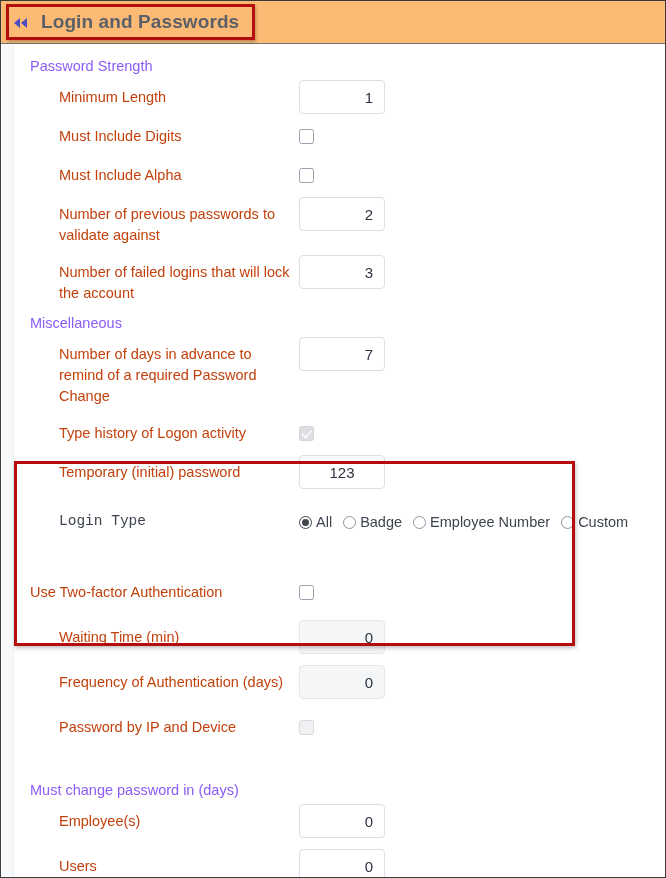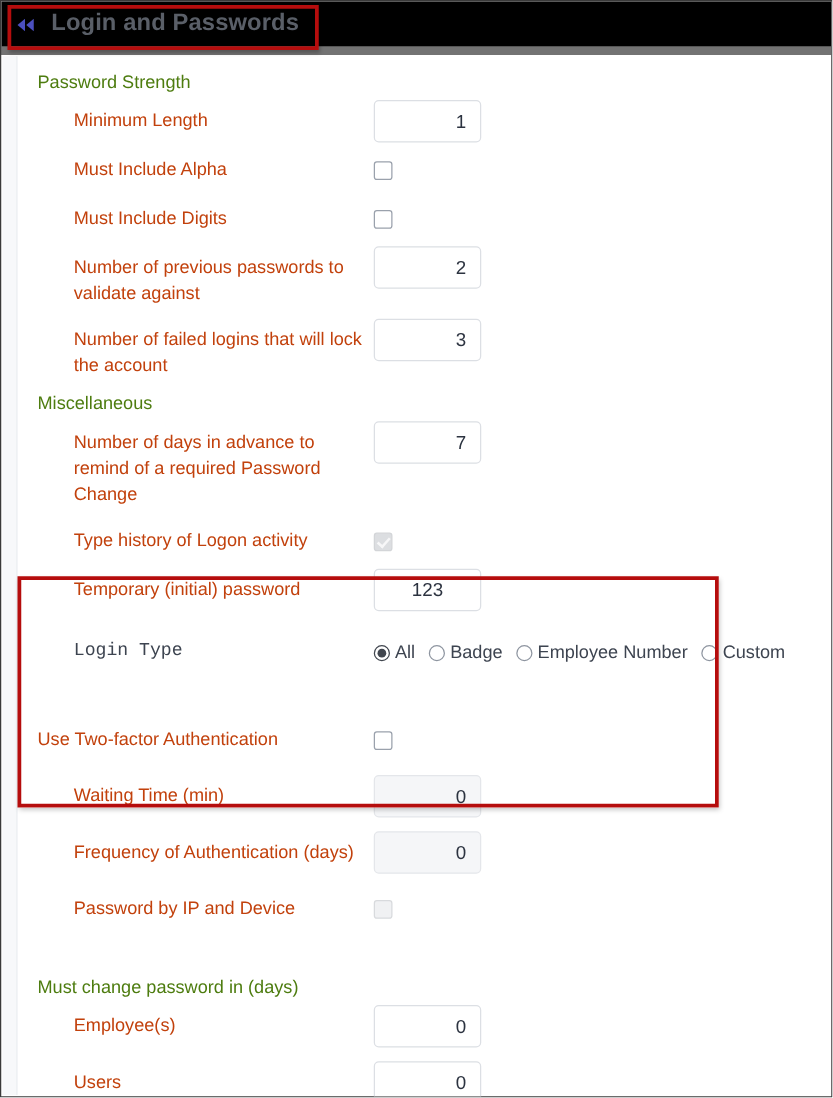--- a/index.html
+++ b/index.html
@@ -31,22 +31,22 @@
     bottom: 1px;
     background: #f7f8fa;
     border-right: 1px solid #eceef1;
     box-sizing: border-box;
   }
 
   
   .header-bar {
     position: relative;
     height: 43px;
-    background: #000000;
-    border-bottom: 7px solid #737373;
+    background: #fdba74;
+    border-bottom: 1px solid #737373;
     box-sizing: border-box;
   }
   .header-inner {
     display: flex;
     align-items: center;
     height: 100%;
     padding-left: 12px;
     gap: 12px;
   }
   .collapse-icon {
@@ -92,21 +92,21 @@
   }
 
   
   .form-body {
     position: relative;
     padding: 12px 0 0 29px;
   }
 
   .group-label {
     font-size: 14.5px;
-    color: #4d7c0f;
+    color: #8b5cf6;
     margin: 0 0 4px 0;
     line-height: 20px;
   }
 
   .row {
     display: flex;
     align-items: flex-start;
     min-height: 36px;
     margin-bottom: 9px;
   }
@@ -268,28 +268,28 @@
     <div class="group-label">Password Strength</div>
 
     <div class="row tight">
       <div class="label indent">Minimum Length</div>
       <div class="control">
         <input class="tbox" type="text" value="1" style="">
       </div>
     </div>
 
     <div class="row tight">
+      <div class="label indent">Must Include Digits</div>
+      <div class="control">
+        <span class="cb"></span>
+      </div>
+    </div>
+
+    <div class="row tight">
       <div class="label indent">Must Include Alpha</div>
-      <div class="control">
-        <span class="cb"></span>
-      </div>
-    </div>
-
-    <div class="row tight">
-      <div class="label indent">Must Include Digits</div>
       <div class="control">
         <span class="cb"></span>
       </div>
     </div>
 
     <div class="row">
       <div class="label indent">Number of previous passwords to validate against</div>
       <div class="control">
         <input class="tbox" type="text" value="2" style="">
       </div>

